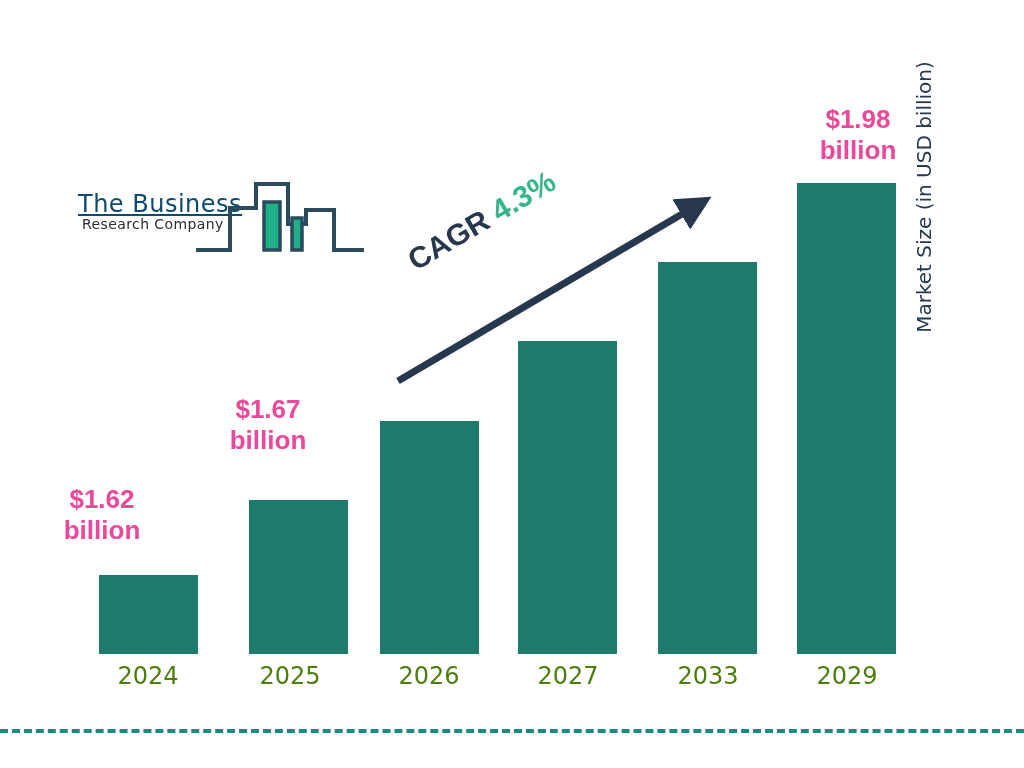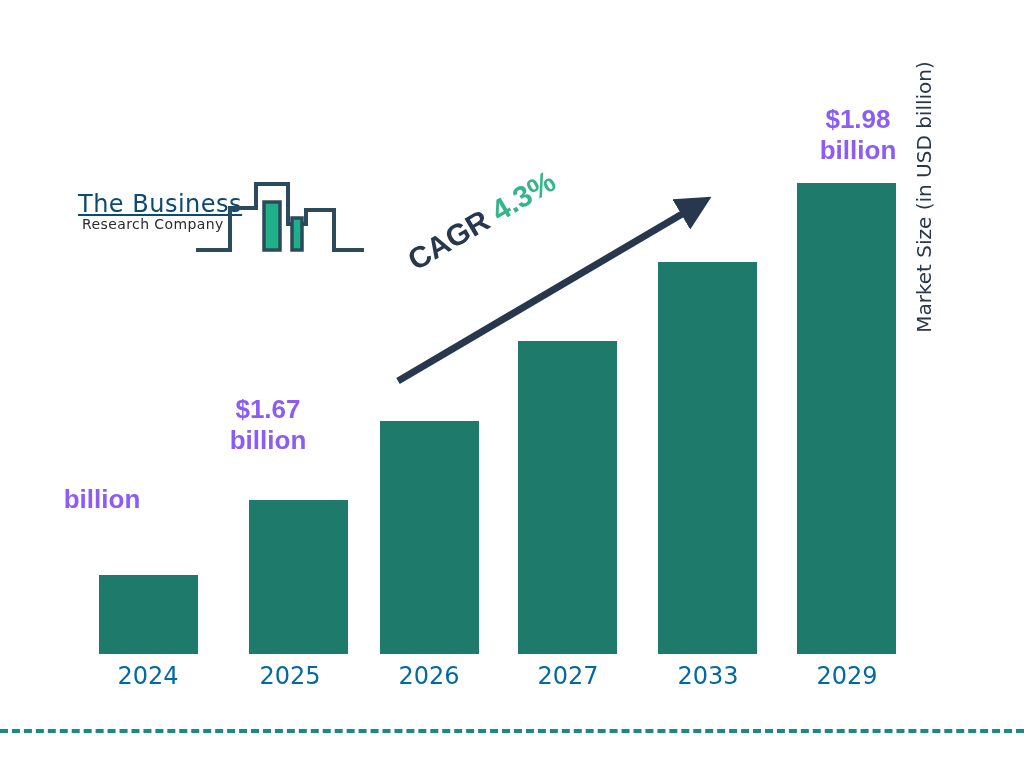--- a/index.html
+++ b/index.html
@@ -42,33 +42,33 @@
 
   
   .bar{
     position:absolute;
     background:#1e7a6b;
   }
   .tick{
     position:absolute;
     text-align:center;
     font-size:24px;
-    color:#0369a1;
+    color:#4d7c0f;
     font-family:"DejaVu Sans", sans-serif;
     top:662px;
     width:130px;
   }
 
   
   .callout{
     position:absolute;
     text-align:center;
     font-size:26px;
     font-weight:bold;
-    color:#8b5cf6;
+    color:#ec4899;
     line-height:1.18;
     width:140px;
   }
 
   
   .cagr{
     position:absolute;
     left:402px;top:248px;
     transform:rotate(-30.5deg);
     transform-origin:0 0;
@@ -120,20 +120,21 @@
   </div>
 
   <div class="bar" style="left:99px;top:575px;width:99px;height:79px;"></div>
   <div class="bar" style="left:249px;top:500px;width:99px;height:154px;"></div>
   <div class="bar" style="left:380px;top:421px;width:99px;height:233px;"></div>
   <div class="bar" style="left:518px;top:341px;width:99px;height:313px;"></div>
   <div class="bar" style="left:658px;top:262px;width:99px;height:392px;"></div>
   <div class="bar" style="left:797px;top:183px;width:99px;height:471px;"></div>
 
   <div class="callout" style="left:32px;top:484px;">
+    <div>$1.62</div>
     <div>billion</div>
   </div>
   <div class="callout" style="left:198px;top:394px;">
     <div>$1.67</div>
     <div>billion</div>
   </div>
   <div class="callout" style="left:788px;top:104px;">
     <div>$1.98</div>
     <div>billion</div>
   </div>

